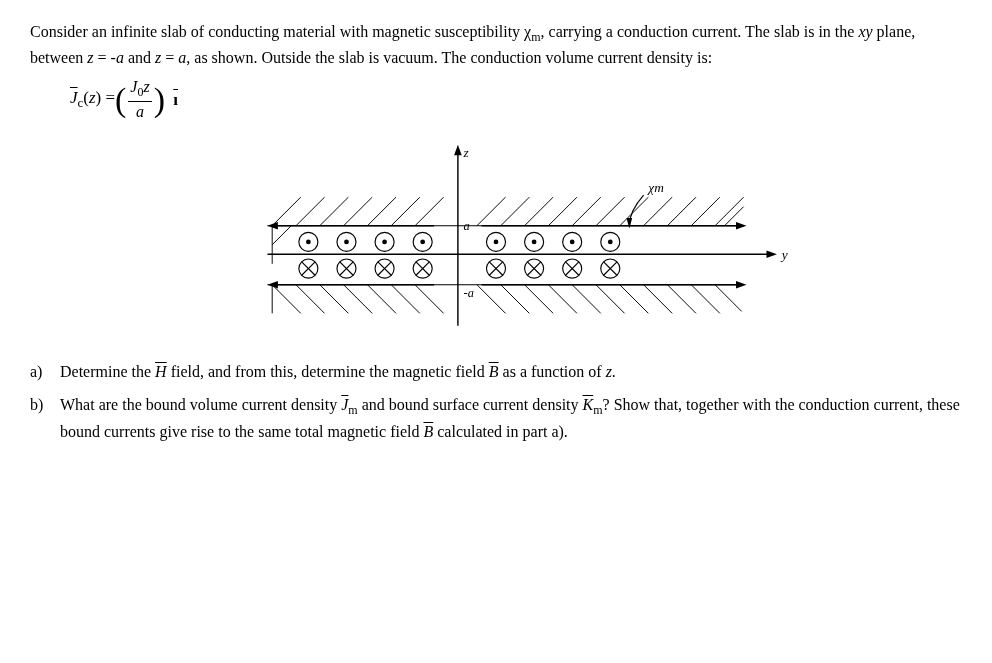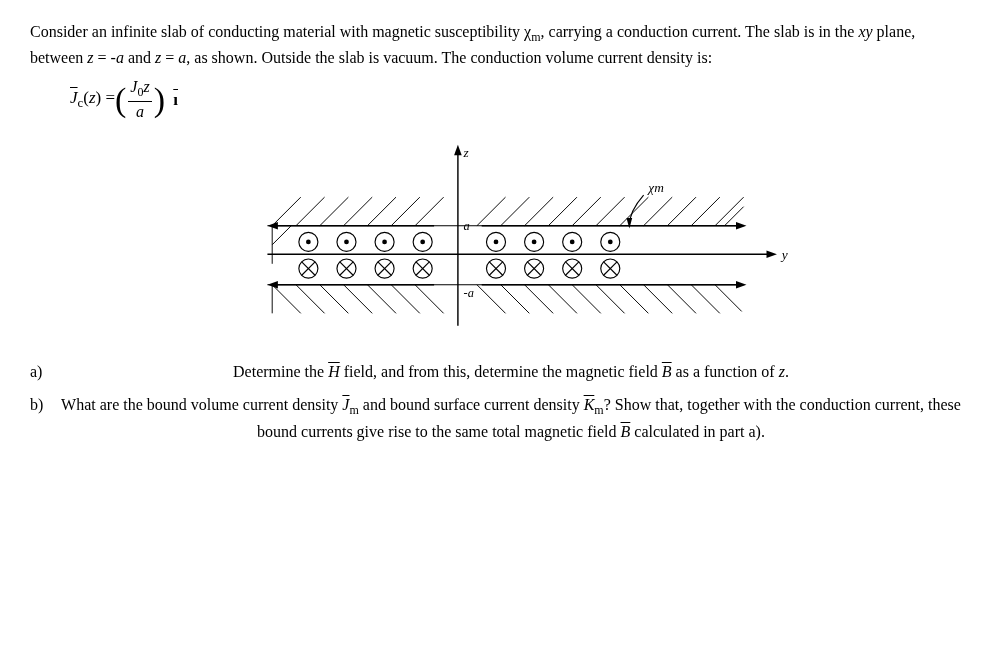--- a/index.html
+++ b/index.html
@@ -59,21 +59,20 @@
       display: flex;
       margin-bottom: 8px;
       line-height: 1.55;
     }
     .part-label {
       min-width: 30px;
       font-weight: normal;
     }
     .part-content {
       flex: 1;
-      text-align: center;
     }
     sub { font-size: 0.75em; vertical-align: sub; }
     .italic { font-style: italic; }
   </style>
 </head>
 <body>
 
 <div>
 
   <p class="problem-text">

